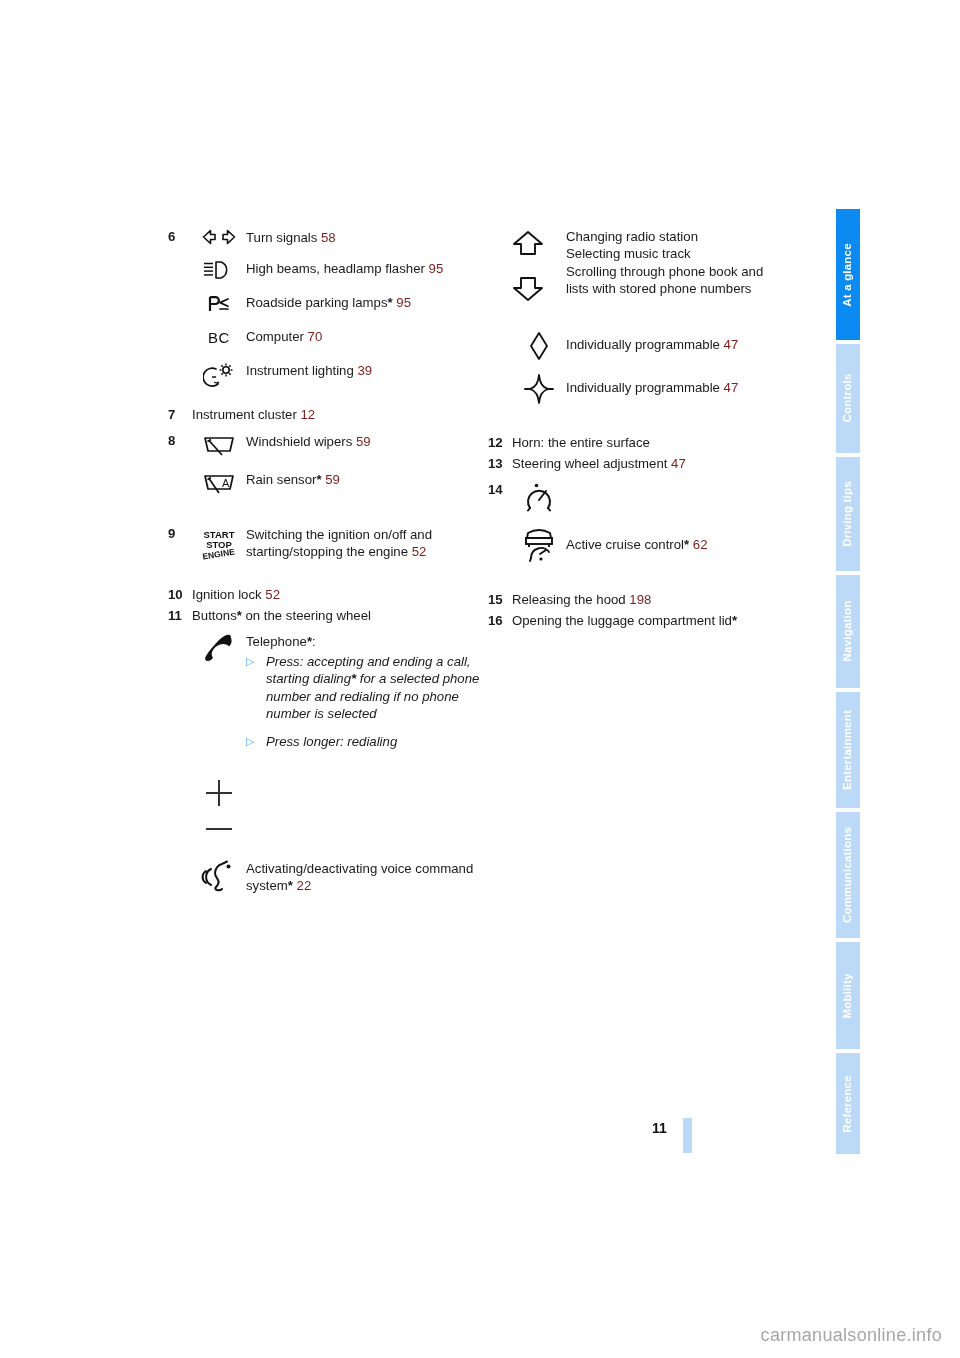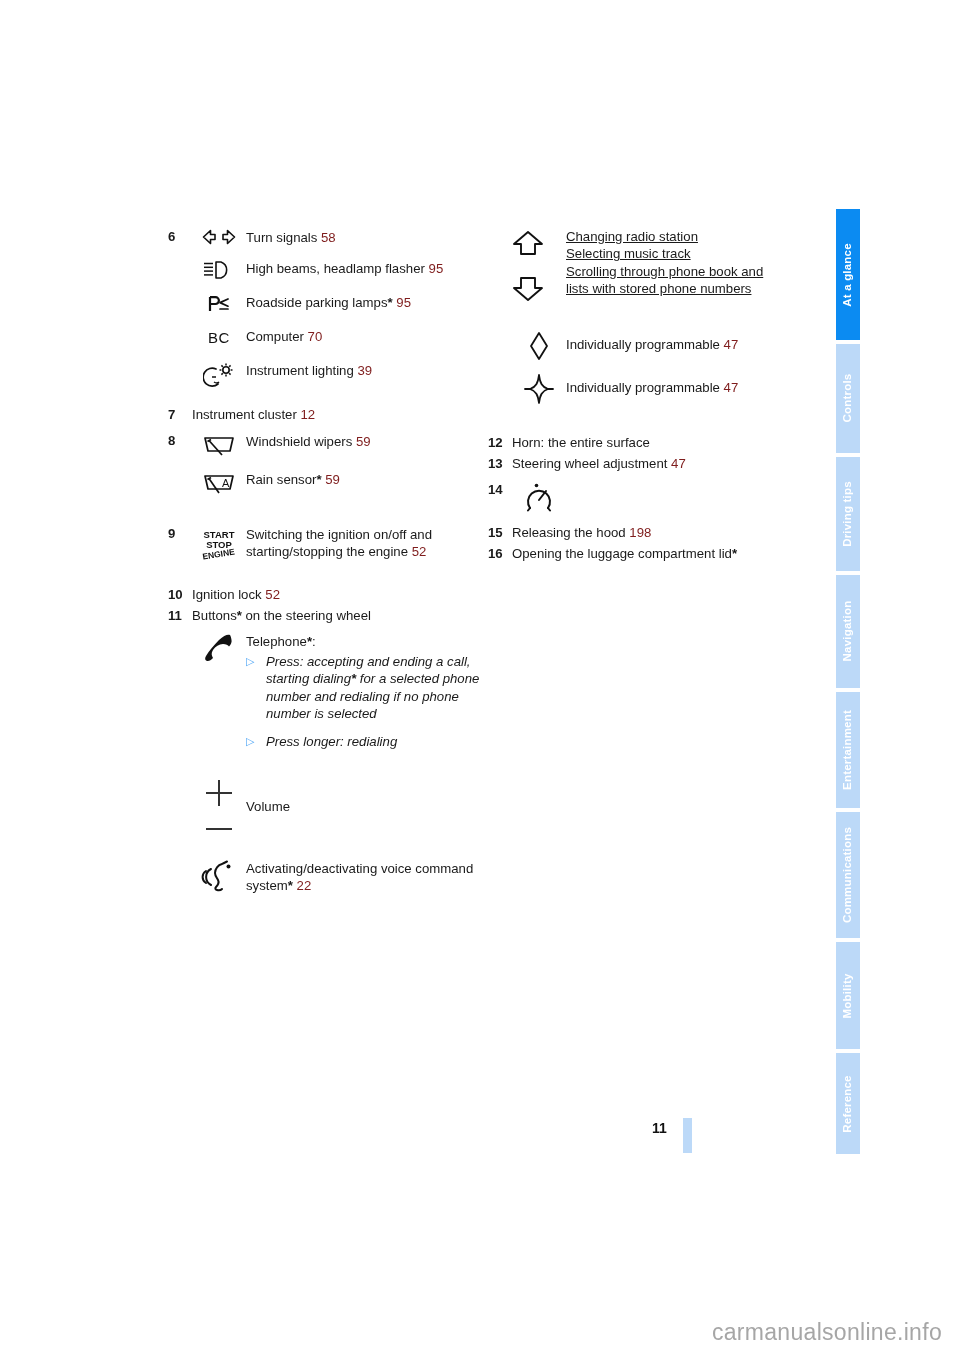--- a/index.html
+++ b/index.html
@@ -132,21 +132,21 @@
     width: 9px;
     height: 35px;
     background: #bcd9f8;
   }
 
   
   .watermark {
     position: absolute;
     right: 18px;
     bottom: 12px;
-    font-size: 23px;
+    font-size: 18px;
     color: #a6a6a6;
     letter-spacing: 0.3px;
   }
 
   svg { display: block; }
 </style>
 </head>
 <body>
 
 <div class="tab-rail">
@@ -348,23 +348,20 @@
   </div>
 
   <div class="row-icon" style="margin-bottom:22px">
     <div class="ico">
       <svg width="34" height="60" viewBox="0 0 34 60">
         <line x1="17" y1="3" x2="17" y2="29" stroke="#333" stroke-width="2"></line>
         <line x1="4" y1="16" x2="30" y2="16" stroke="#333" stroke-width="2"></line>
         <line x1="4" y1="52" x2="30" y2="52" stroke="#333" stroke-width="2"></line>
       </svg>
     </div>
-    <div class="txt" style="padding-top:22px">
-      <span>Volume</span>
-    </div>
   </div>
 
   <div class="row-icon" style="margin-bottom:0">
     <div class="ico">
       <svg width="40" height="34" viewBox="0 0 40 34">
         <path d="M23 4 C19 5 16 9 16 13 C16 16 18 18 19 20 C20 22 19 25 17 27 C16 28 16 29.5 18 30 C20 30.5 22 30 23 29" fill="none" stroke="#111" stroke-width="2" stroke-linecap="round"></path>
         <path d="M24 3.5 L28 1.5" stroke="#111" stroke-width="2" stroke-linecap="round"></path>
         <circle cx="29.5" cy="6.5" r="2" fill="#111"></circle>
         <path d="M12 9 A9 9 0 0 0 12 25" fill="none" stroke="#111" stroke-width="2" stroke-linecap="round"></path>
         <path d="M7 11 A7 7 0 0 0 7 23" fill="none" stroke="#111" stroke-width="2" stroke-linecap="round"></path>
@@ -373,21 +370,21 @@
     <div class="txt">
       <span>Activating/deactivating voice command system</span><span class="star">*</span>
       <span class="pg">22</span>
     </div>
   </div>
 
 </div>
 
 <div class="col col-right">
 
-  <div style="position:relative;margin-bottom:14px;min-height:88px;text-decoration:underline;">
+  <div style="position:relative;margin-bottom:14px;min-height:88px;">
     <div style="position:absolute;left:24px;top:2px;">
       <svg width="32" height="26" viewBox="0 0 32 26">
         <path d="M16 2 L30 14 L23 14 L23 24 L9 24 L9 14 L2 14 Z" fill="none" stroke="#111" stroke-width="1.9" stroke-linejoin="round"></path>
       </svg>
     </div>
     <div style="position:absolute;left:24px;top:48px;">
       <svg width="32" height="26" viewBox="0 0 32 26">
         <path d="M16 24 L30 12 L23 12 L23 2 L9 2 L9 12 L2 12 Z" fill="none" stroke="#111" stroke-width="1.9" stroke-linejoin="round"></path>
       </svg>
     </div>
@@ -443,20 +440,38 @@
         <svg width="34" height="32" viewBox="0 0 34 32">
           <path d="M8 26 A11 11 0 1 1 26 26" fill="none" stroke="#111" stroke-width="2" stroke-linecap="round"></path>
           <path d="M8 26 L6 28.5" stroke="#111" stroke-width="2" stroke-linecap="round"></path>
           <path d="M26 26 L28 28.5" stroke="#111" stroke-width="2" stroke-linecap="round"></path>
           <line x1="17" y1="18" x2="24" y2="9" stroke="#111" stroke-width="2" stroke-linecap="round"></line>
           <circle cx="14.5" cy="3.5" r="1.8" fill="#111"></circle>
         </svg>
       </div>
     </div>
 
+    <div class="row-icon" style="margin-bottom:28px">
+      <div class="ico">
+        <svg width="36" height="38" viewBox="0 0 36 38">
+          <path d="M7 8 Q18 2 29 8 L30 13 L6 13 Z" fill="none" stroke="#111" stroke-width="1.9" stroke-linejoin="round"></path>
+          <rect x="5" y="13" width="26" height="6" fill="none" stroke="#111" stroke-width="1.9"></rect>
+          <line x1="8" y1="19" x2="8" y2="22" stroke="#111" stroke-width="1.9"></line>
+          <line x1="28" y1="19" x2="28" y2="22" stroke="#111" stroke-width="1.9"></line>
+          <path d="M10 33 A10 10 0 0 1 28 27" fill="none" stroke="#111" stroke-width="1.9" stroke-linecap="round"></path>
+          <path d="M10 33 L9 36" stroke="#111" stroke-width="1.9" stroke-linecap="round"></path>
+          <line x1="19" y1="29" x2="25" y2="25" stroke="#111" stroke-width="1.9" stroke-linecap="round"></line>
+          <circle cx="20" cy="34" r="1.6" fill="#111"></circle>
+        </svg>
+      </div>
+      <div class="txt" style="padding-top:12px">
+        <span>Active cruise control</span><span class="star">*</span>
+        <span class="pg">62</span>
+      </div>
+    </div>
   </div>
 
   <div class="row-plain" style="margin-bottom:4px">
     <span class="num">15</span>
     <span>Releasing the hood</span>
     <span class="pg">198</span>
   </div>
 
   <div class="row-plain">
     <span class="num">16</span><span>Opening the luggage compartment lid</span><span class="star">*</span>

